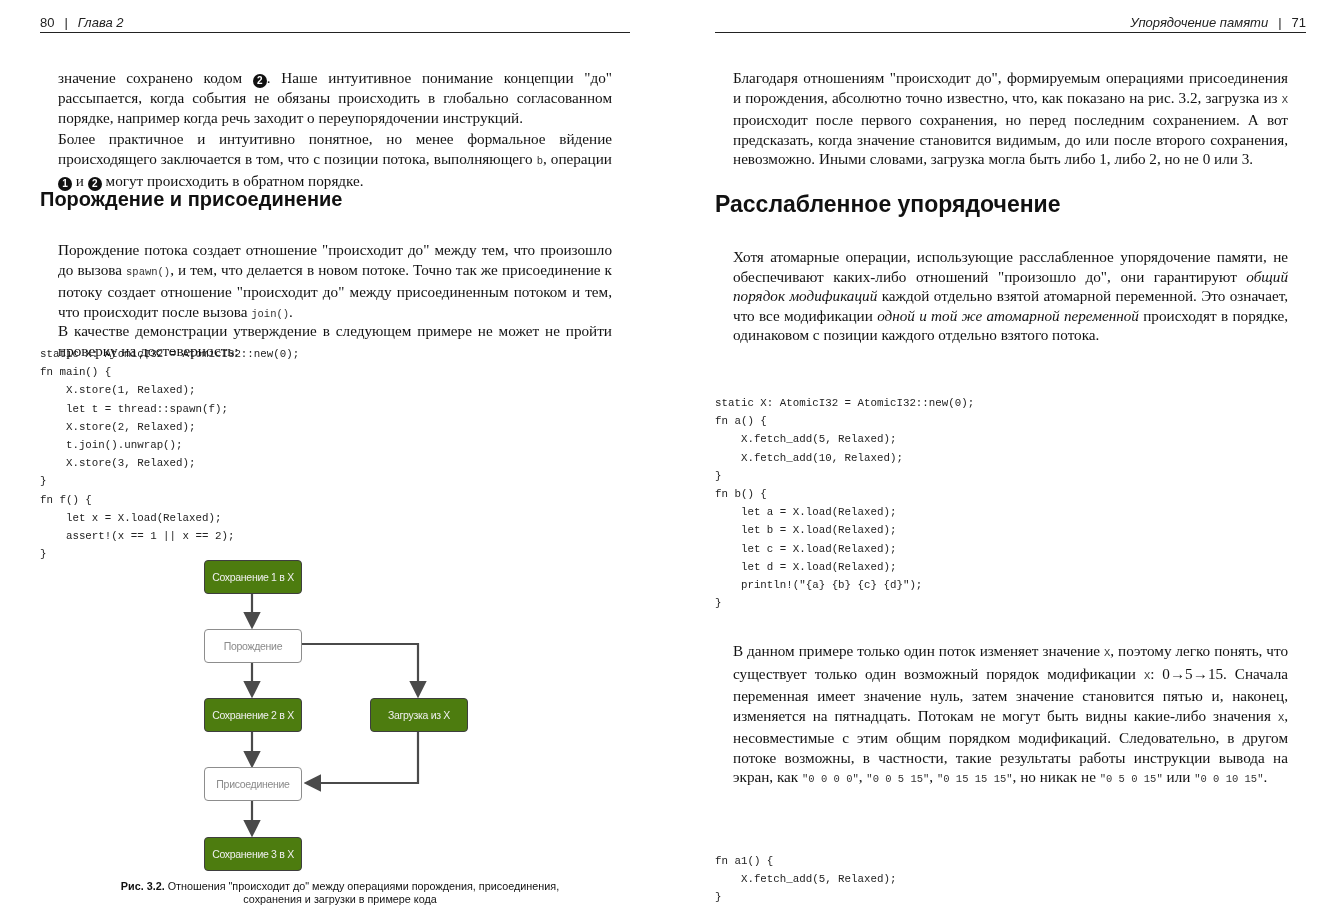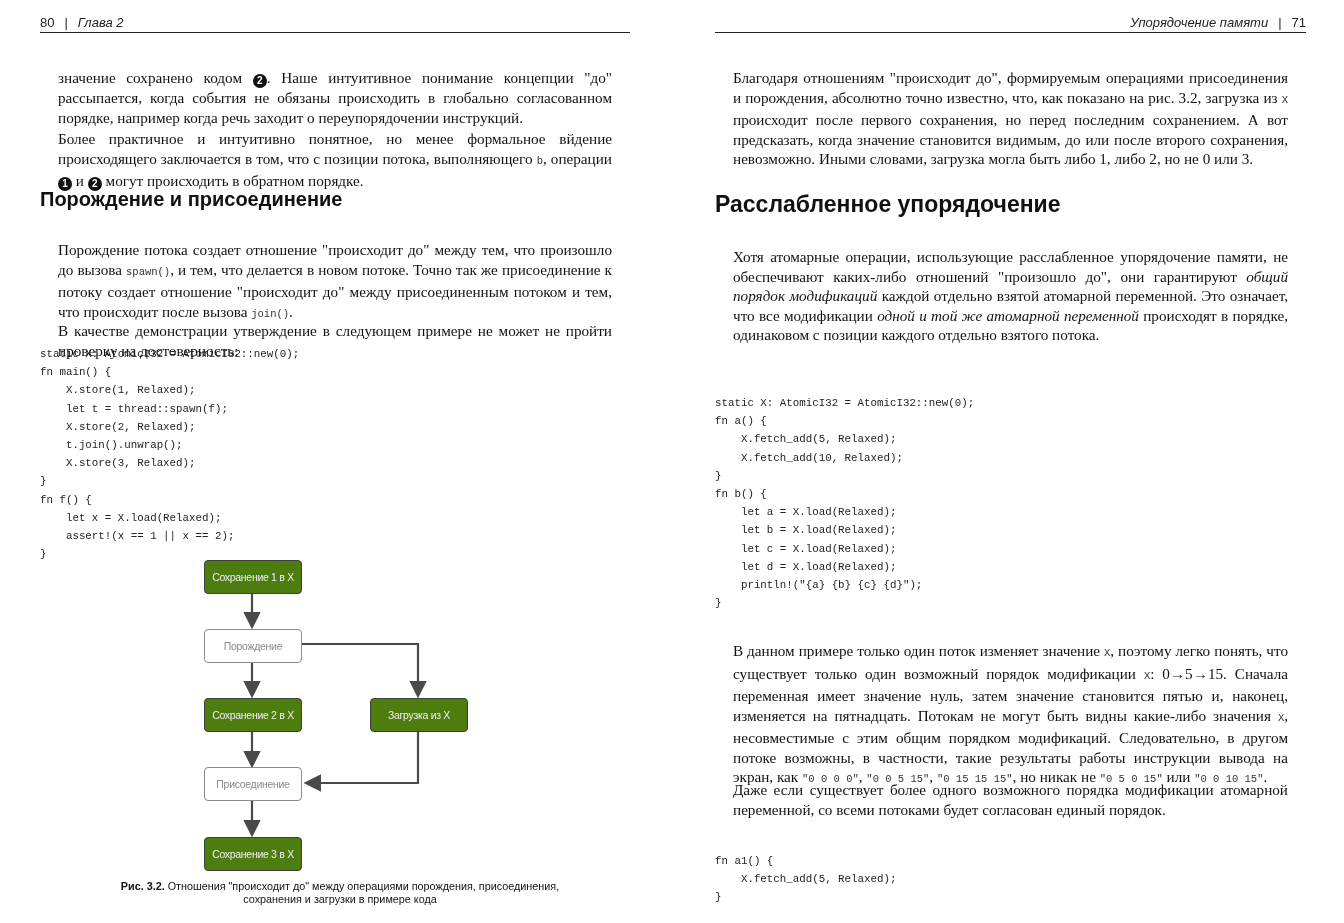--- a/index.html
+++ b/index.html
@@ -149,19 +149,18 @@
 fn b() {
     let a = X.load(Relaxed);
     let b = X.load(Relaxed);
     let c = X.load(Relaxed);
     let d = X.load(Relaxed);
     println!("{a} {b} {c} {d}");
 }</pre>
 
   <p class="para" style="top:623px"><span>В данном примере только один поток изменяет значение </span><span class="code-inline">X</span><span>, поэтому легко понять, что существует только один возможный порядок модификации </span><span class="code-inline">X</span><span>: 0→5→15. Сначала переменная имеет значение нуль, затем значение становится пятью и, наконец, изменяется на пятнадцать. Потокам не могут быть видны какие-либо значения </span><span class="code-inline">X</span><span>, несовместимые с этим общим порядком модификаций. Следовательно, в другом потоке возможны, в частности, такие результаты работы инструкции вывода на экран, как </span><span class="code-inline">"0 0 0 0"</span><span>, </span><span class="code-inline">"0 0 5 15"</span><span>, </span><span class="code-inline">"0 15 15 15"</span><span>, но никак не </span><span class="code-inline">"0 5 0 15"</span><span> или </span><span class="code-inline">"0 0 10 15"</span><span>.</span></p>
 
-  <p class="para" style="top:762px">Даже если существует более одного возможного порядка модификации атомарной переменной, со всеми потоками будет согласован единый порядок.</p>
 
 
   <pre class="code" style="top:852px">fn a1() {
     X.fetch_add(5, Relaxed);
 }</pre>
 </div>
 
 </body></html>

